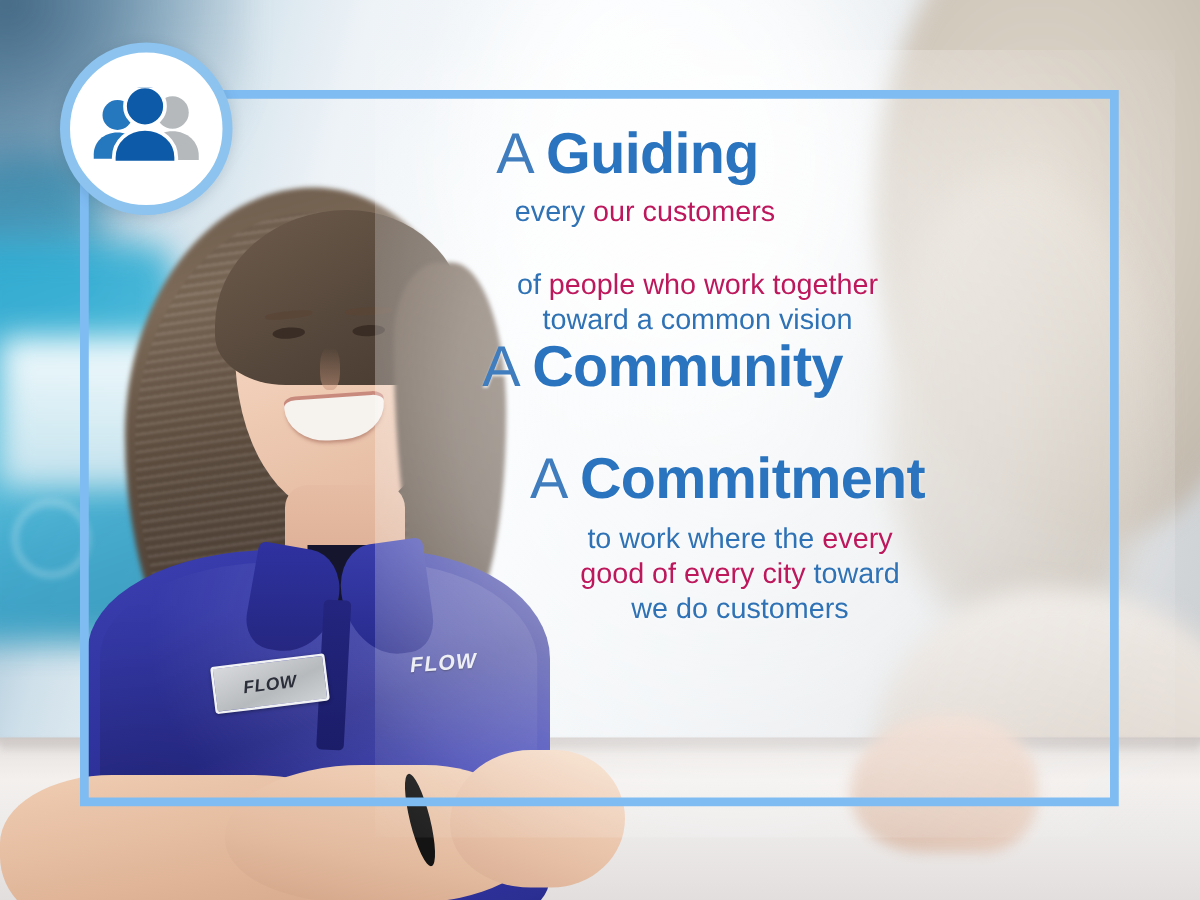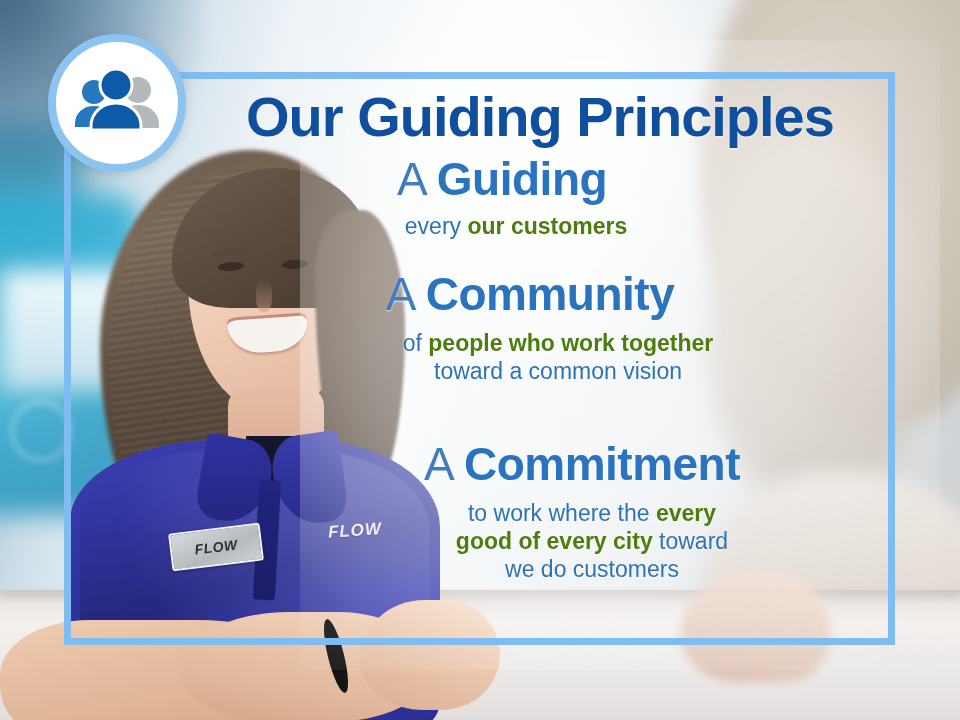--- a/index.html
+++ b/index.html
@@ -412,30 +412,30 @@
     font-weight: 700;
     color: #2a73bf;
   }
 
   .p-sub {
     font-size: 23px;
     font-weight: 400;
     color: #2f72b5;
     line-height: 1.22;
   }
-  .p-sub b { font-weight: 700; color: #4d7c0f; }
+  .p-sub b { font-weight: 400; color: #be185d; }
 
   
   .block-covenant   { margin-top: 10px; }
   .block-covenant .p-sub { margin-top: 8px; }
 
   .block-community  { margin-top: 30px; }
   .block-community .p-sub { margin-top: 10px; }
 
-  .block-commitment { margin-top: 55px; }
+  .block-commitment { margin-top: 40px; }
   .block-commitment .p-sub { margin-top: 10px; }
 
   
   .nudge-cov   { transform: translateX(-38px); }
   .nudge-covs  { transform: translateX(-24px); }
   .nudge-com   { transform: translateX(-10px); }
   .nudge-coms  { transform: translateX(18px); }
   .nudge-cmt   { transform: translateX(42px); }
   .nudge-cmts  { transform: translateX(52px); }
 </style>
@@ -505,42 +505,41 @@
       <circle cx="25" cy="22" r="12" fill="#2577be"></circle>
       <path d="M25 36C14 36 6 43.5 6 53.5V57h38v-3.5C44 43.5 36 36 25 36z" fill="#2577be"></path>
 
       <circle cx="47" cy="15" r="16" fill="#0d5ba8" stroke="#ffffff" stroke-width="3"></circle>
       <path d="M47 33c-14 0-25 10-25 23V60h50v-4c0-13-11-23-25-23z" fill="#0d5ba8" stroke="#ffffff" stroke-width="3"></path>
     </svg>
   </div>
 
   <div class="copy">
 
-    <h1 class="headline">Our Guiding Principles</h1>
 
     <div class="principle block-covenant">
       <div class="p-line p-title nudge-cov">
         <span class="p-article">A</span>
         <span class="p-word">Guiding</span>
       </div>
       <div class="p-line p-sub nudge-covs">
         <span>every </span><b>our customers</b>
       </div>
     </div>
 
     <div class="principle block-community">
-      <div class="p-line p-title nudge-com">
-        <span class="p-article">A</span>
-        <span class="p-word">Community</span>
-      </div>
       <div class="p-line p-sub nudge-coms">
         <div>
           <span>of </span><b>people who work together</b>
         </div>
         <div>toward a common vision</div>
+      </div>
+      <div class="p-line p-title nudge-com">
+        <span class="p-article">A</span>
+        <span class="p-word">Community</span>
       </div>
     </div>
 
     <div class="principle block-commitment">
       <div class="p-line p-title nudge-cmt">
         <span class="p-article">A</span>
         <span class="p-word">Commitment</span>
       </div>
       <div class="p-line p-sub nudge-cmts">
         <div>

